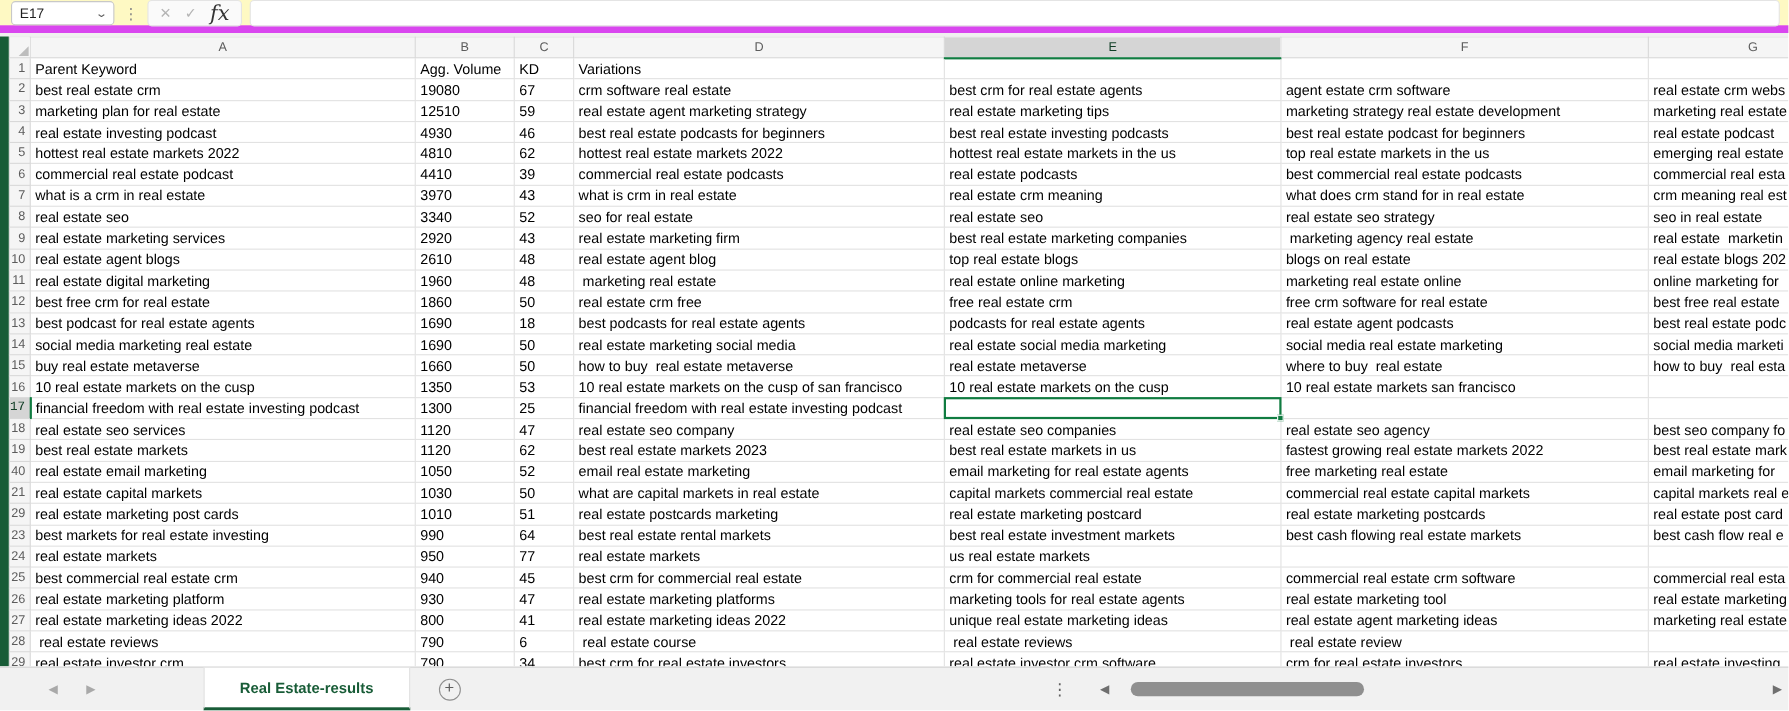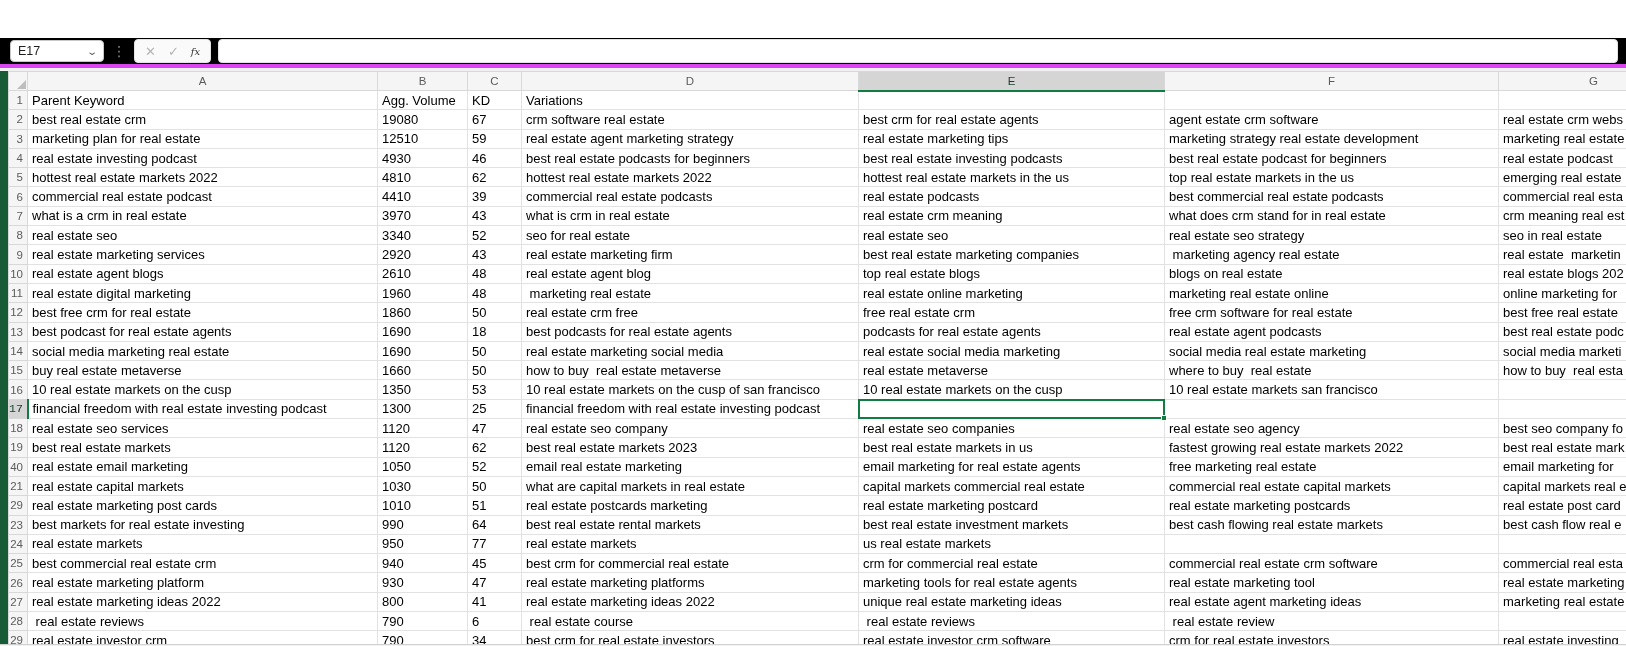--- a/index.html
+++ b/index.html
@@ -1,30 +1,30 @@
 <!DOCTYPE html>
 <html><head>
 <meta charset="utf-8">
 <style>
   * { margin:0; padding:0; box-sizing:border-box; }
   html,body { width:1626px; height:646px; overflow:hidden; background:#fff;
     font-family:"Liberation Sans", sans-serif; }
 
   
   .topbar { height:30px; display:flex; align-items:center; gap:7px;
-    padding:0 8px 0 10px; background:#000000; border-bottom:4px solid #d946ef;margin-top:38px; }
+    padding:0 8px 0 10px; background:#fef9c3; border-bottom:7px solid #d946ef; }
   .namebox { width:94px; height:22px; border:1px solid #c8c8c8; border-radius:4px;
     display:flex; align-items:center; justify-content:space-between; padding:0 7px;
     font-size:12.5px; color:#1f1f1f; background:#fff; }
   .chev { font-size:10px; color:#5c5c5c; transform:scaleX(1.4); }
   .sepdots { color:#8a8a8a; font-size:14px; letter-spacing:0; padding:0 1px; }
   .fbtns { height:24px; border:1px solid #e4e4e4; background:#fafafa; border-radius:4px;
     display:flex; align-items:center; gap:12px; padding:0 10px; }
   .icx, .icchk { color:#b4b4b4; font-size:13px; }
-  .fx { font-family:"DejaVu Serif", serif; font-style:italic; font-size:10px; color:#333; }
+  .fx { font-family:"DejaVu Serif", serif; font-style:italic; font-size:19px; color:#333; }
   .fin { flex:1; height:24px; border:1px solid #e4e4e4; border-radius:4px; background:#fff;
     font-size:13px; color:#000; padding:2px 6px; white-space:pre; }
   .gap { height:3px; background:#f0f0f0; }
 
   
   .gridarea { height:573px; display:flex; overflow:hidden; position:relative; }
   .greenstrip { width:8px; background:#185c37; flex:none; }
   .sheetclip { flex:1; overflow:hidden; }
   table { border-collapse:collapse; table-layout:fixed; width:1680px; }
   th, td { overflow:hidden; white-space:pre; font-weight:400; }
@@ -407,20 +407,23 @@
           </tbody>
         </table>
     </div>
   </div>
 
   <div class="bottombar">
     <div class="navarrows">
       <span>◀</span>
       <span>▶</span>
     </div>
+    <div class="tab">
+      <span>Real Estate-results</span>
+    </div>
     <div class="plus">
       <span>+</span>
     </div>
     <span class="splitter">⋮</span>
     <div class="hscroll">
       <span class="scrl">◀</span>
       <div class="thumb"></div>
       <span class="scrr">▶</span>
     </div>
   </div>

